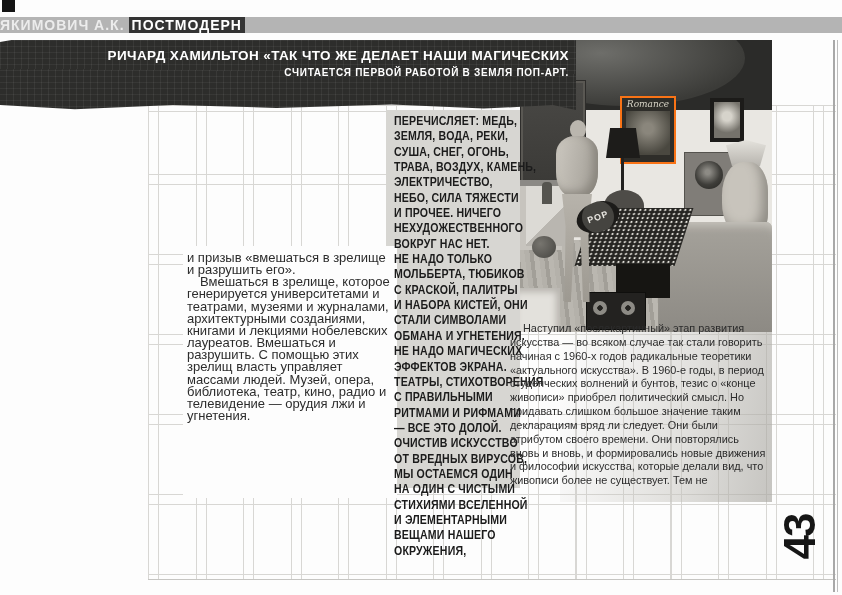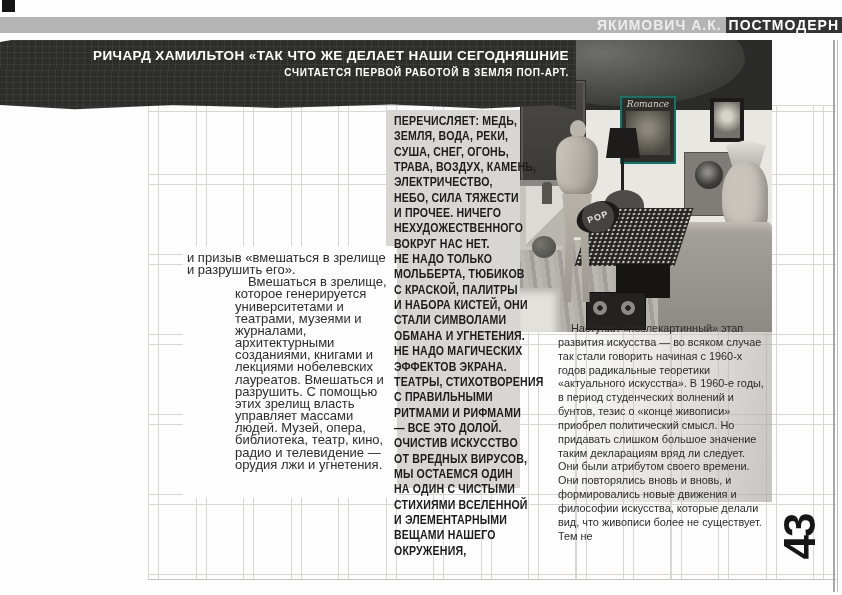--- a/index.html
+++ b/index.html
@@ -3,21 +3,21 @@
 <meta charset="utf-8">
 <style>
   html,body{margin:0;padding:0;background:#fff;}
   .abs{position:absolute;}
   #page{position:relative;width:842px;height:595px;background:#fdfdfd;overflow:hidden;
         font-family:"Liberation Sans",sans-serif;}
 
   
   #corner-square{left:2px;top:0;width:13px;height:12px;background:#141414;z-index:6;}
   #top-bar{left:0;top:17px;width:842px;height:16px;background:#b4b4b4;z-index:6;
-           text-align:right;box-sizing:border-box;padding-right:0;
+           text-align:left;box-sizing:border-box;padding-right:0;
            font-weight:bold;font-size:14px;line-height:16px;letter-spacing:1px;white-space:nowrap;}
   #top-bar .author{color:#ececec;}
   #top-bar .btitle{color:#fff;background:#343434;display:inline-block;height:16px;padding:0 3px;margin-left:4px;}
 
   
   #band{left:0;top:40px;width:576px;height:70px;background-color:#2d2d2b;z-index:5;
         background-image:repeating-linear-gradient(91deg,rgba(255,255,255,.06) 0 1px,transparent 1px 7px),
                          repeating-linear-gradient(180deg,rgba(255,255,255,.05) 0 1px,transparent 1px 6px);
         color:#fff;text-align:right;box-sizing:border-box;padding:7px 7px 0 0;
         clip-path:polygon(0 3%,2% 0,100% 0,100% 100%,96% 93%,84% 98%,68% 92%,48% 97%,30% 93%,13% 99%,0 93%);}
@@ -42,21 +42,21 @@
 
   
   #stencil-text{left:394px;top:114px;z-index:4;font-weight:bold;font-size:12.3px;line-height:15.35px;
         letter-spacing:.2px;color:#1b1b1b;white-space:pre;transform:scaleX(.86);transform-origin:0 0;}
 
   
   .bodycol{z-index:4;color:#2c2c2c;}
   #left-col{left:187px;top:252px;width:208px;font-size:13px;line-height:12.15px;}
   #right-col{left:510px;top:322px;width:258px;font-size:10.9px;line-height:13.85px;}
   .bodycol p{margin:0;}
-  .bodycol p.ind{text-indent:13px;margin-left:48px;}
+  .bodycol p.ind{text-indent:13px;}
 
   
   #page-num{left:775px;top:512px;width:50px;height:50px;z-index:4;
         font-size:44px;font-weight:bold;color:#161616;letter-spacing:-2px;
         transform:rotate(-90deg);transform-origin:center;line-height:50px;text-align:center;}
 
   
   #collage{left:520px;top:40px;width:252px;height:292px;background:#dcdbd7;overflow:hidden;z-index:3;}
   #collage .abs{position:absolute;}
   .c-ceiling{left:0;top:0;width:252px;height:70px;background:#2b2b29;overflow:hidden;}
@@ -66,21 +66,21 @@
   .c-floor{left:0;top:200px;width:252px;height:92px;
         background:repeating-linear-gradient(83deg,#b4b1aa 0 5px,#a29f98 5px 9px,#bab7b0 9px 14px);}
   .c-posterwall{left:0;top:40px;width:64px;height:102px;background:linear-gradient(#4a4946,#3b3a37);
         border:1px solid #2e2d2b;box-shadow:inset 0 0 0 2px #5a5853;}
   .c-marquee{left:0;top:140px;width:42px;height:64px;background:#c7c4be;border-top:6px solid #8b8985;}
   .c-stairs{left:6px;top:146px;width:46px;height:60px;
         background:linear-gradient(135deg,#dcdad5 0 55%,#b9b6b0 55%);}
   .c-vacuum-figure{left:22px;top:142px;width:10px;height:22px;background:#55544f;border-radius:4px 4px 0 0;}
   .c-ball{left:12px;top:196px;width:24px;height:22px;border-radius:50%;
         background:radial-gradient(circle at 35% 35%,#77756f,#454440);}
-  .c-romance{left:100px;top:56px;width:56px;height:68px;background:#2e2d29;border:2px solid #0f766e;
+  .c-romance{left:100px;top:56px;width:56px;height:68px;background:#2e2d29;border:2px solid #f97316;
         color:#d9d5c7;font-size:9px;font-style:italic;text-align:center;
         font-family:"DejaVu Serif",serif;box-sizing:border-box;padding-top:1px;}
   .c-romance .r-art{margin:2px auto 0;width:44px;height:44px;
         background:radial-gradient(circle at 50% 40%,#8a867c 15%,#4a4840 75%);}
   .c-portrait{left:190px;top:58px;width:34px;height:44px;border:4px solid #1c1b19;box-sizing:border-box;
         background:radial-gradient(circle at 50% 40%,#d6d3cb 18%,#75726b 65%);}
   .c-tv{left:164px;top:112px;width:50px;height:62px;background:#807d78;border:1px solid #55534e;}
   .c-tv .tv-dial{position:absolute;left:10px;top:8px;width:28px;height:28px;border-radius:50%;
         background:radial-gradient(circle at 45% 40%,#8d8b85 10%,#3f3e3a 55%,#23221f);}
   .c-woman{left:198px;top:100px;width:54px;height:100px;}
@@ -170,21 +170,21 @@
       <div class="m-head"></div>
       <div class="m-torso"></div>
       <div class="m-legs"></div>
       <div class="m-pop">
           <span>POP</span>
         </div>
     </div>
   </div>
 
   <div id="band" class="abs">
-    <div class="band-l1">РИЧАРД ХАМИЛЬТОН «ТАК ЧТО ЖЕ ДЕЛАЕТ НАШИ СЕГОДНЯШНИЕ</div>
+    <div class="band-l1">РИЧАРД ХАМИЛЬТОН «ТАК ЧТО ЖЕ ДЕЛАЕТ НАШИ МАГИЧЕСКИХ</div>
     <div class="band-l3">СЧИТАЕТСЯ ПЕРВОЙ РАБОТОЙ В ЗЕМЛЯ ПОП-АРТ.</div>
   </div>
 
   <div id="stencil-text" class="abs">ПЕРЕЧИСЛЯЕТ: МЕДЬ,
 ЗЕМЛЯ, ВОДА, РЕКИ,
 СУША, СНЕГ, ОГОНЬ,
 ТРАВА, ВОЗДУХ, КАМЕНЬ,
 ЭЛЕКТРИЧЕСТВО,
 НЕБО, СИЛА ТЯЖЕСТИ
 И ПРОЧЕЕ. НИЧЕГО

